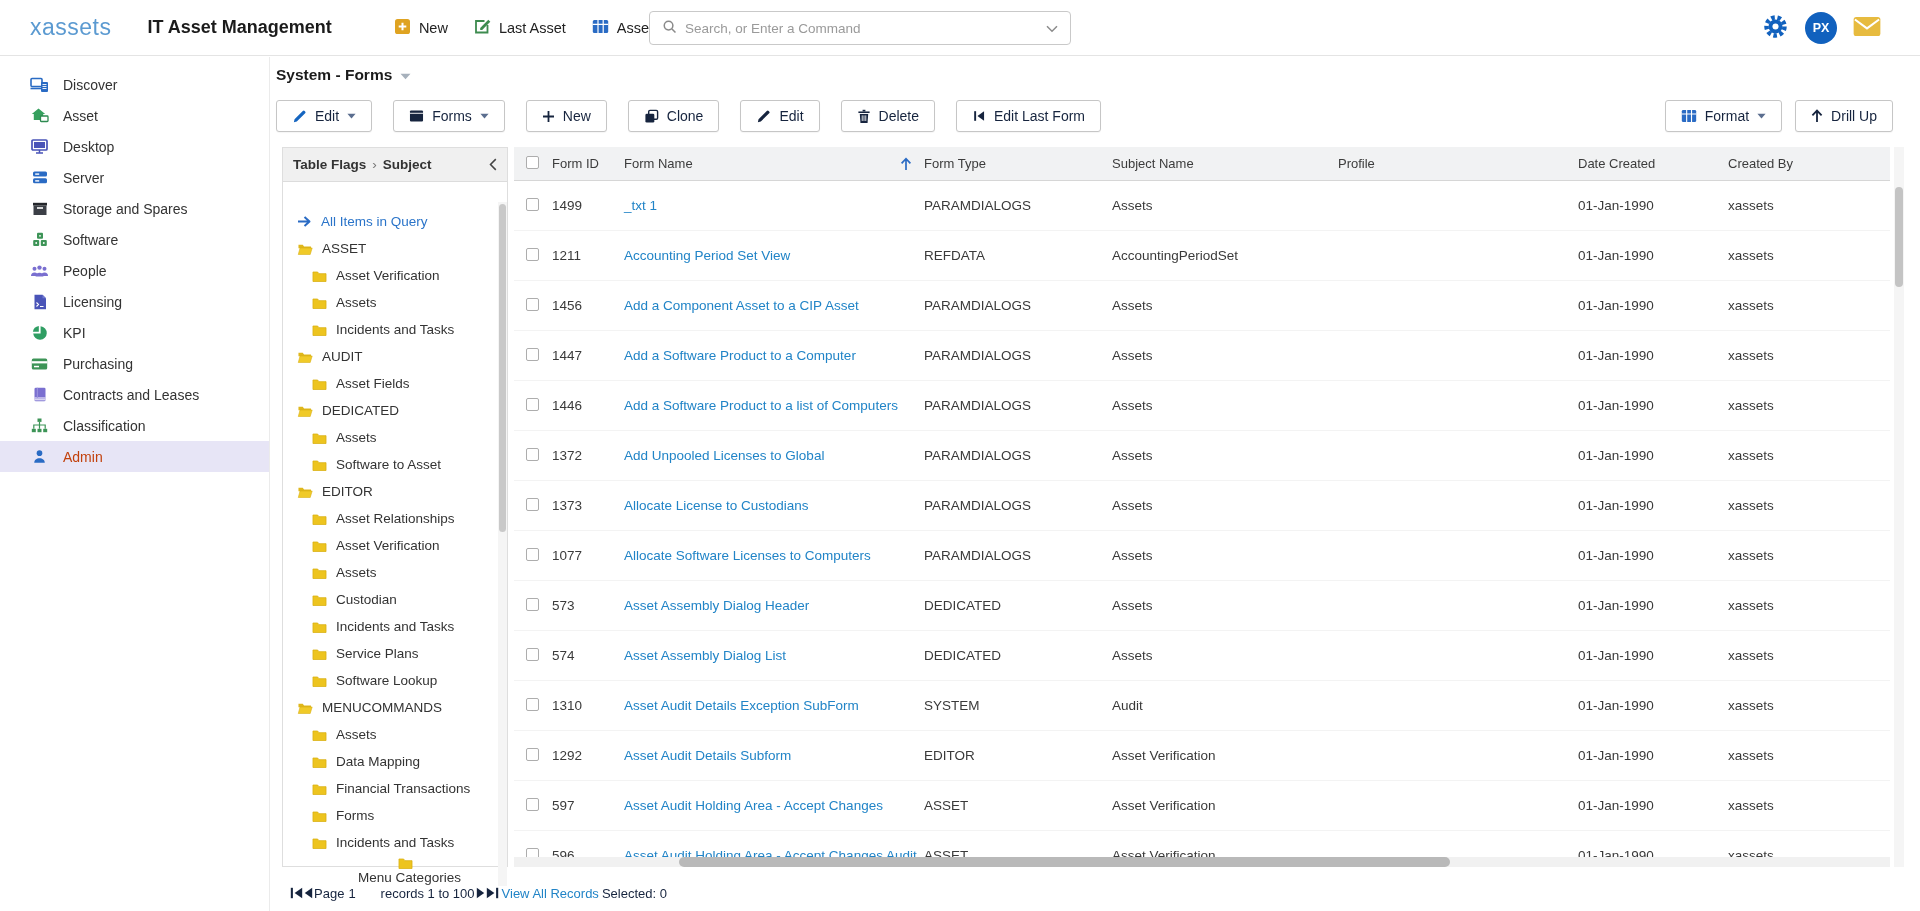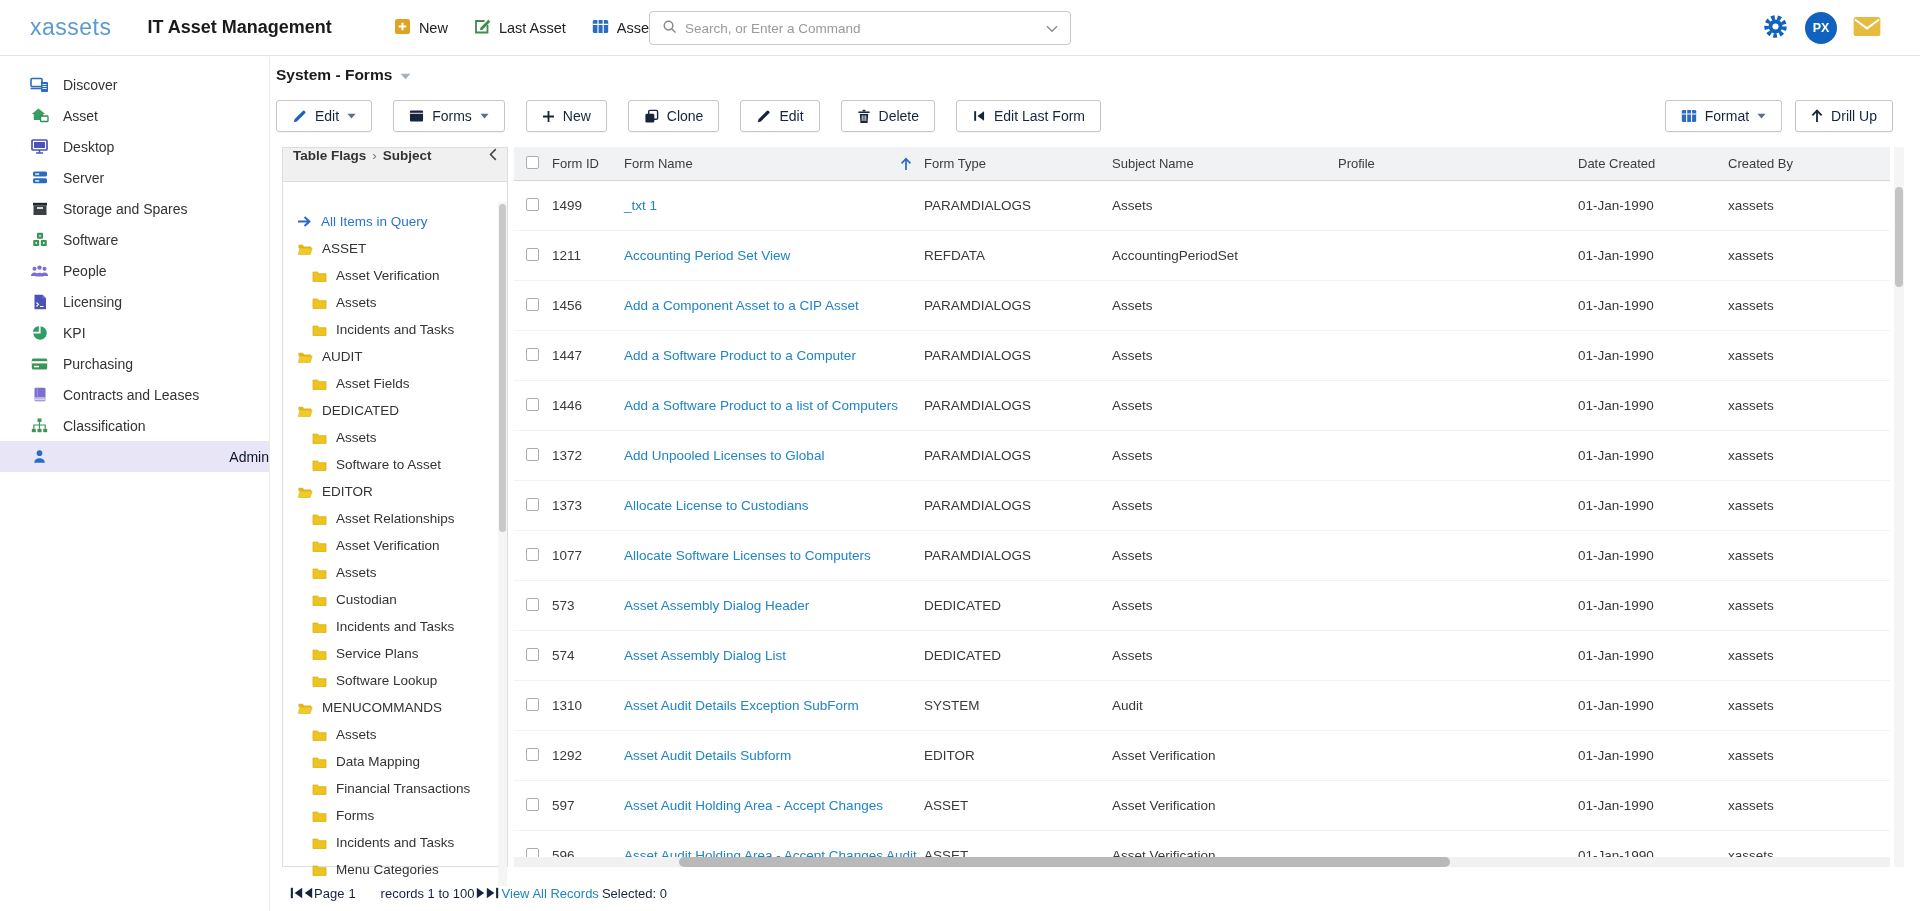--- a/index.html
+++ b/index.html
@@ -22,37 +22,37 @@
   .topbar-right { position:absolute; right:39px; top:0; height:56px; display:flex; align-items:center; gap:16px; }
   .avatar { width:32px; height:32px; border-radius:50%; background:#1161be; color:#fff;
             font-size:12.5px; font-weight:700; display:flex; align-items:center; justify-content:center; }
 
   
   .sidebar { position:absolute; top:57px; left:0; width:270px; bottom:0; background:#fff;
              border-right:1px solid #ebebeb; padding-top:12px; }
   .side-item { height:31px; display:flex; align-items:center; padding-left:29px;
                font-size:14px; color:#333; cursor:pointer; }
   .side-item .ic { width:21px; display:flex; justify-content:center; margin-right:13px; }
-  .side-item.selected { background:#e7e5f6; color:#0f172a;justify-content:space-between; }
+  .side-item.selected { background:#e7e5f6; color:#c2410c; }
 
   
   .page-title-row { position:absolute; left:276px; top:66px; display:flex; align-items:center; gap:8px;justify-content:center; }
   .page-title { font-size:15.5px; font-weight:700; color:#1b1b1b; }
   .toolbar { position:absolute; left:276px; top:100px; display:flex; gap:21px; }
   .toolbar-right { position:absolute; right:27px; top:100px; display:flex; gap:13px; }
   .btn { height:32px; background:#fff; border:1px solid #c6c6c6; border-radius:3px;
          display:flex; align-items:center; gap:8px; padding:0 15px; font-size:14px;
          color:#16243e; cursor:pointer; box-shadow:0 1px 1px rgba(0,0,0,.04); white-space:nowrap; }
   .btn .ic { display:flex; }
 
   
   .tree-panel { position:absolute; left:282px; top:147px; width:226px; height:720px;
                 border:1px solid #dedede; background:#fff; }
   .tree-header { height:34px; background:#f0f0f0; border-bottom:1px solid #dcdcdc;
-                 display:flex; align-items:flex-start; padding:0 10px; font-size:13.5px;
+                 display:flex; align-items:center; padding:0 10px; font-size:13.5px;
                  font-weight:700; color:#333; }
   .tree-header .sep { margin:0 6px; color:#777; font-weight:400; }
   .tree-header .collapse { margin-left:auto; cursor:pointer; display:flex; }
   .tree-body { position:relative; height:684px; overflow:hidden; padding-top:6px;margin-top:20px; }
   .tree-item { height:27px; display:flex; align-items:center; font-size:13.5px; color:#333; cursor:pointer; }
   .tree-item .ic { margin-right:9px; display:flex; }
   .tree-item.link { color:#2a74c9; }
   .tree-scroll { position:absolute; right:0; top:0; width:9px; bottom:0; background:#f5f5f5; }
   .tree-scroll .thumb { position:absolute; left:1px; right:1px; top:2px; height:48%;
                         background:#c9c9c9; border-radius:4px; }
@@ -596,21 +596,21 @@
           <span>Forms</span>
         </div>
         <div class="tree-item" style="padding-left: 29px;">
           <span class="ic">
             <svg width="15" height="14" viewBox="0 0 16 15">
               <path d="M1 3.2h5l1.3 1.8H15v8.4H1z" fill="#edc41f" stroke="#d8ae10" stroke-width=".8"></path>
             </svg>
           </span>
           <span>Incidents and Tasks</span>
         </div>
-        <div class="tree-item" style="padding-left: 29px;">
+        <div class="tree-item" style="padding-left: 29px; flex-direction: column;">
           <span class="ic">
             <svg width="15" height="14" viewBox="0 0 16 15">
               <path d="M1 3.2h5l1.3 1.8H15v8.4H1z" fill="#edc41f" stroke="#d8ae10" stroke-width=".8"></path>
             </svg>
           </span>
           <span>Menu Categories</span>
         </div>
       </div>
     <div class="tree-scroll">
         <div class="thumb"></div>

